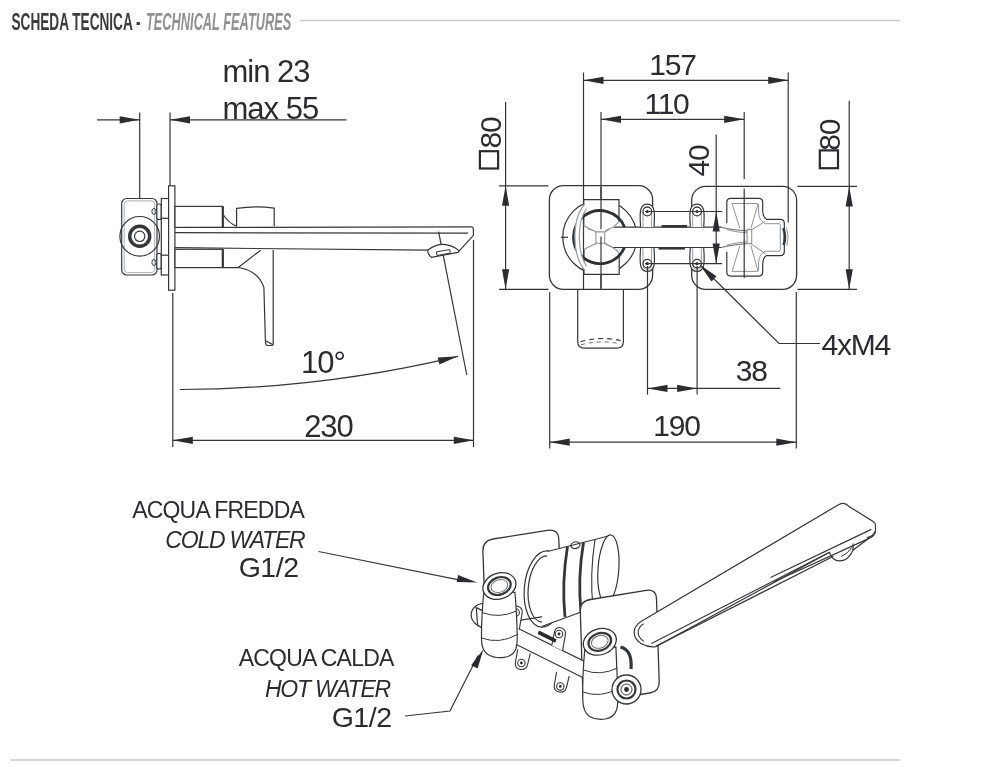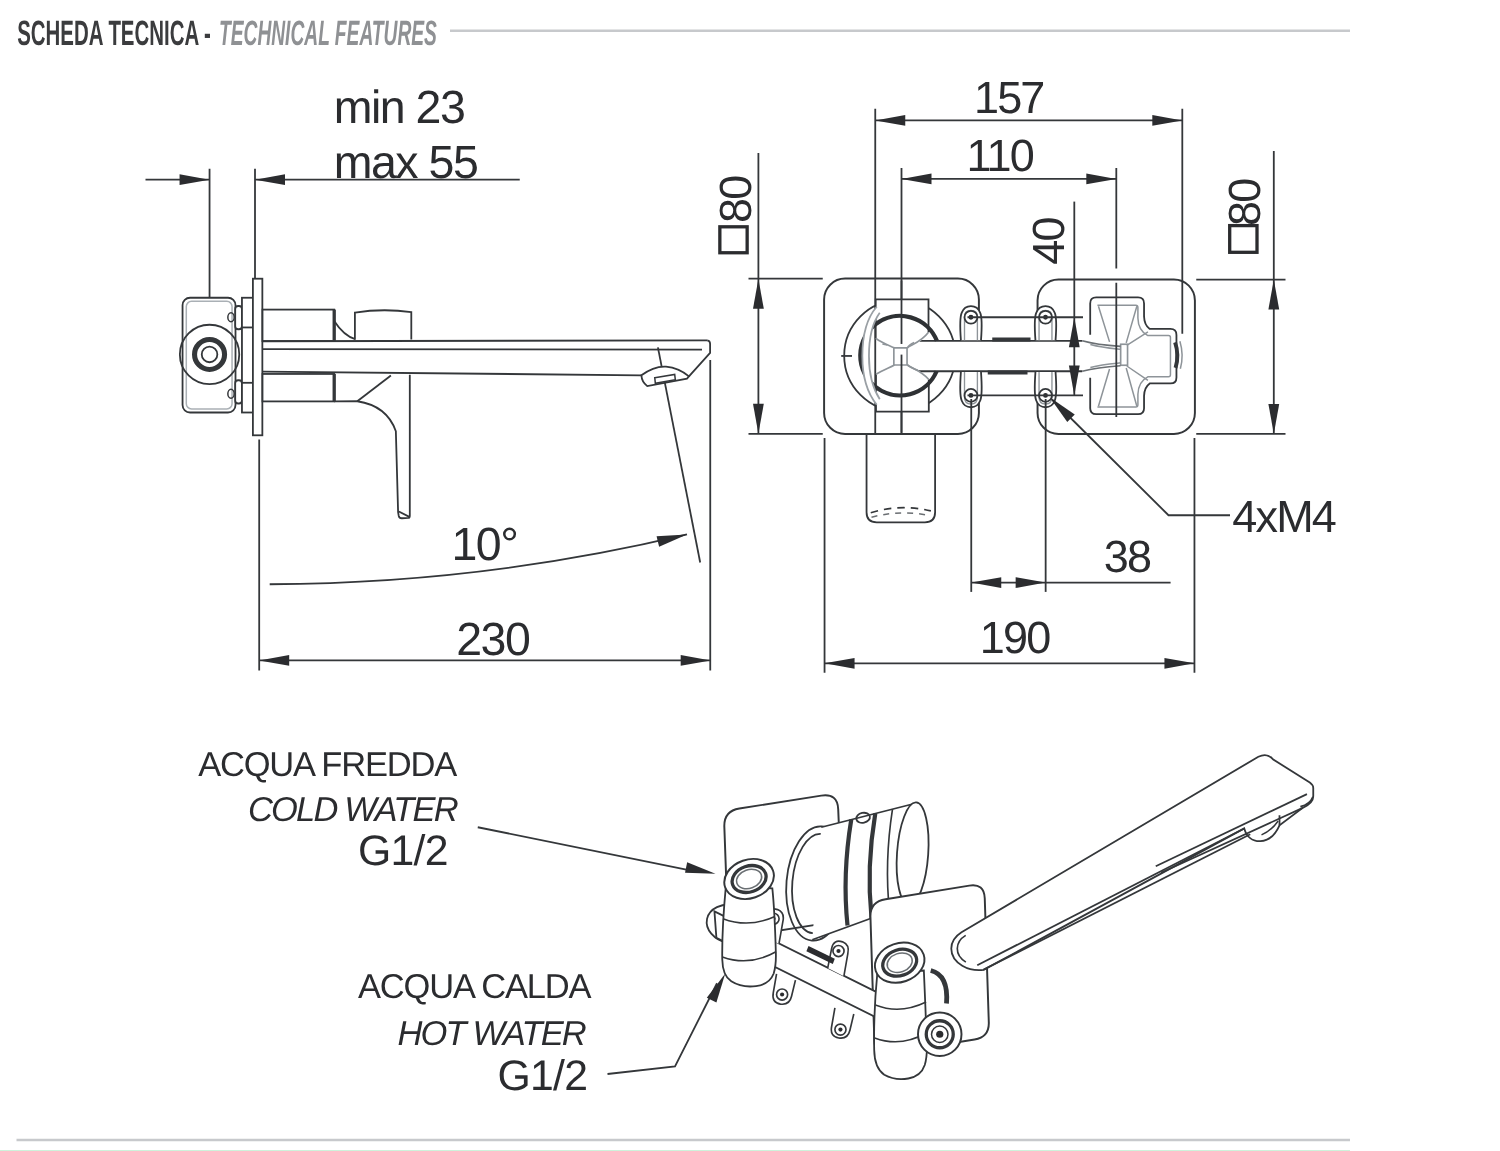--- a/index.html
+++ b/index.html
@@ -1,16 +1,16 @@
 <!DOCTYPE html>
 <html><head>
 <meta charset="utf-8">
 <style>
 html,body{margin:0;padding:0;background:#ffffff;}
-#page{position:relative;width:900px;height:767px;background:#22c55e;overflow:hidden;}
+#page{position:relative;width:900px;height:767px;background:#0f766e;overflow:hidden;}
 svg{position:absolute;left:0;top:0;}
 text{font-family:"Liberation Sans",sans-serif;}
 .dim{fill:#2b2c2f;font-size:30px;letter-spacing:-1.2px;}
 .dim2{fill:#2b2c2f;font-size:31px;letter-spacing:-1px;}
 .lbl{fill:#2b2c2f;font-size:23px;letter-spacing:-0.8px;}
 .lbli{fill:#2b2c2f;font-size:23px;letter-spacing:-1.2px;font-style:italic;}
 .lblg{fill:#2b2c2f;font-size:28.5px;letter-spacing:-0.5px;}
 </style>
 </head>
 <body>

